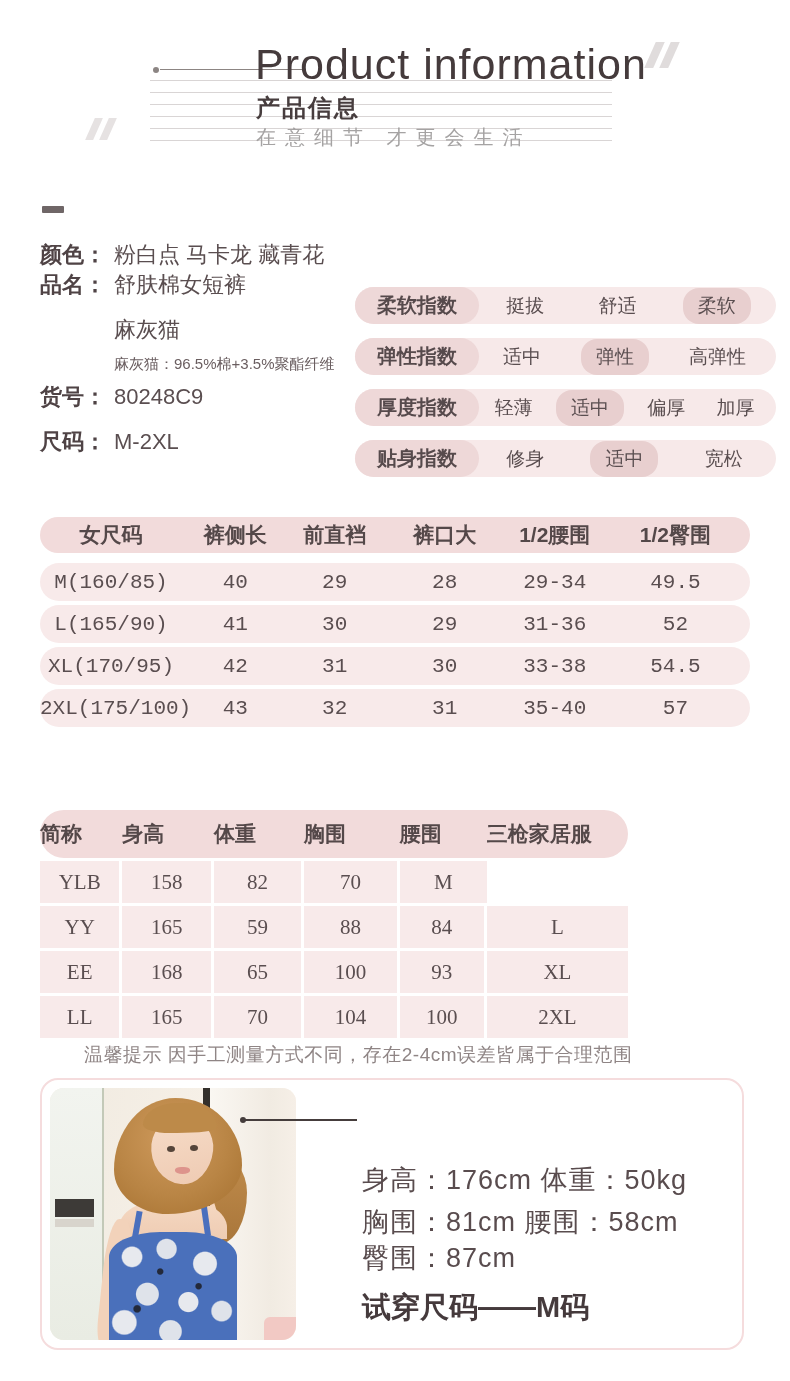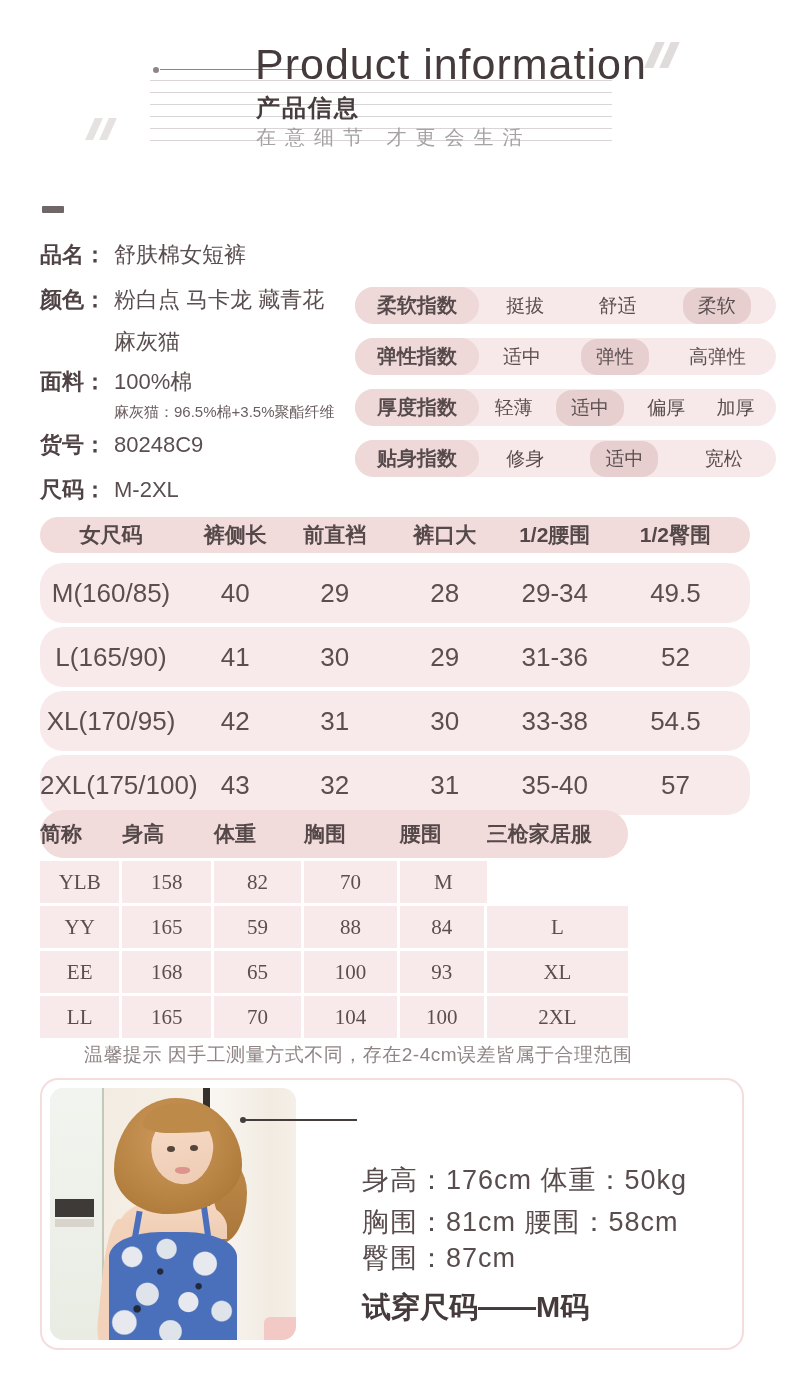--- a/index.html
+++ b/index.html
@@ -49,21 +49,21 @@
     font-size:20px; font-weight:bold; color:#564a4c;
   }
   .ix-opts { flex:1; display:flex; justify-content:space-around; align-items:center; }
   .ix-opt { font-size:19px; color:#5a4e50; padding:5px 8px; border-radius:16px; }
   .ix-opt.active { background:#e8cfcf; padding:5px 15px; }
 
   
   .size-table { position:absolute; left:40px; top:517px; width:710px; }
   .st-grid { display:grid; grid-template-columns:20% 15% 13% 18% 13% 21%; align-items:center; text-align:center; }
   .st-head { height:36px; background:#f2dbdb; border-radius:25px; font-size:21px; font-weight:bold; color:#544849; }
-  .st-row { height:60px; background:#f8eaea; border-radius:23px; margin-top:4px; font-size:26px; color:#5a4e50; }
+  .st-row { height:38px; background:#f8eaea; border-radius:23px; margin-top:4px; font-size:21px; color:#5a4e50;font-family:Liberation Mono, monospace; }
   .st-row.first { margin-top:10px; }
 
   
   .model-table { position:absolute; left:40px; top:810px; width:588px; }
   .mt-grid { display:grid; grid-template-columns:14% 15.6% 15.3% 16.3% 14.8% 24%; text-align:center;font-family:Liberation Serif, serif; }
   .mt-head { height:48px; background:#f2dbdb; border-radius:24px; font-size:21px; font-weight:bold; color:#544849; align-items:center; display:grid; grid-template-columns:14% 15.6% 15.3% 16.3% 14.8% 24%; }
   .mt-row { margin-top:3px; }
   .mt-cell {
     height:42px; background:#f8eaea; display:flex; align-items:center; justify-content:center;
     font-size:21px; color:#5a4e50; border-right:3px solid #ffffff;
@@ -152,33 +152,29 @@
       <i></i>
       <i></i>
     </div>
   <div class="quote q-left">
       <i></i>
       <i></i>
     </div>
   <div class="section-dash"></div>
 
   <div class="details">
+    <div class="d-row" style="margin-bottom:0;">
+      <span class="d-label">颜色：</span>
+      <span class="d-val">粉白点 马卡龙 藏青花</span>
+    </div>
     <div class="d-row">
       <span class="d-label">品名：</span>
       <span class="d-val">舒肤棉女短裤</span>
     </div>
-    <div class="d-row" style="margin-bottom:0;">
-      <span class="d-label">颜色：</span>
-      <span class="d-val">粉白点 马卡龙 藏青花</span>
-    </div>
     <div class="d-val2">麻灰猫</div>
-    <div class="d-row" style="margin-bottom:0;">
-      <span class="d-label">面料：</span>
-      <span class="d-val">100%棉</span>
-    </div>
     <div class="d-note">麻灰猫：96.5%棉+3.5%聚酯纤维</div>
     <div class="d-row">
       <span class="d-label">货号：</span>
       <span class="d-val">80248C9</span>
     </div>
     <div class="d-row">
       <span class="d-label">尺码：</span>
       <span class="d-val">M-2XL</span>
     </div>
   </div>

